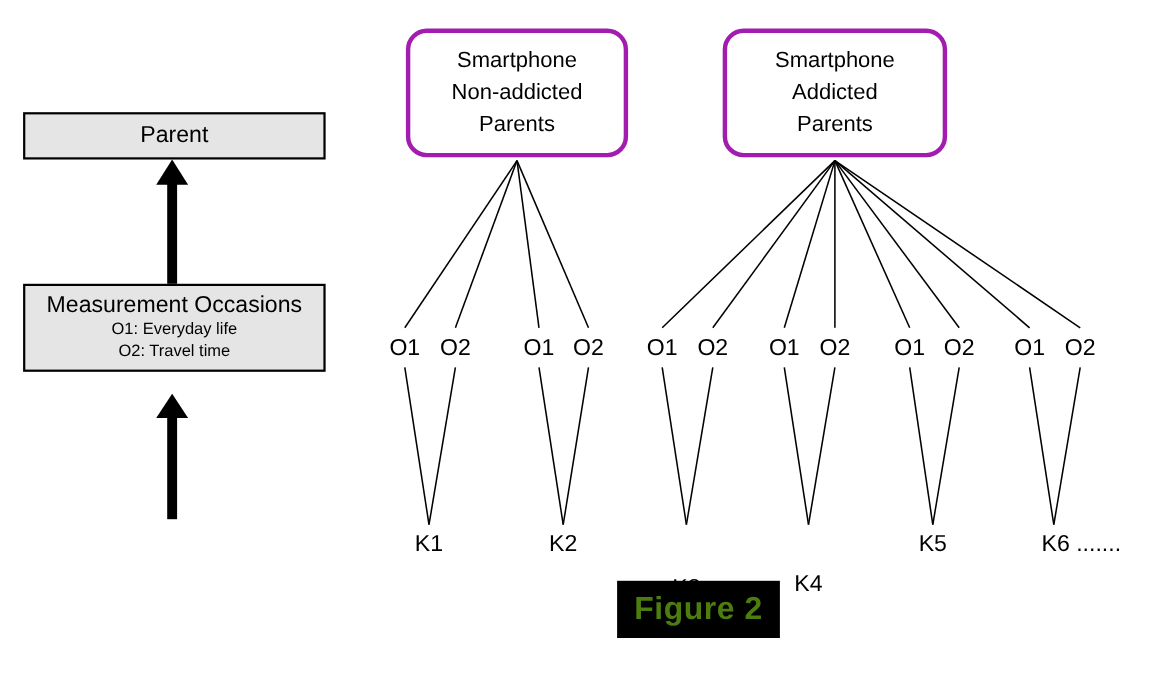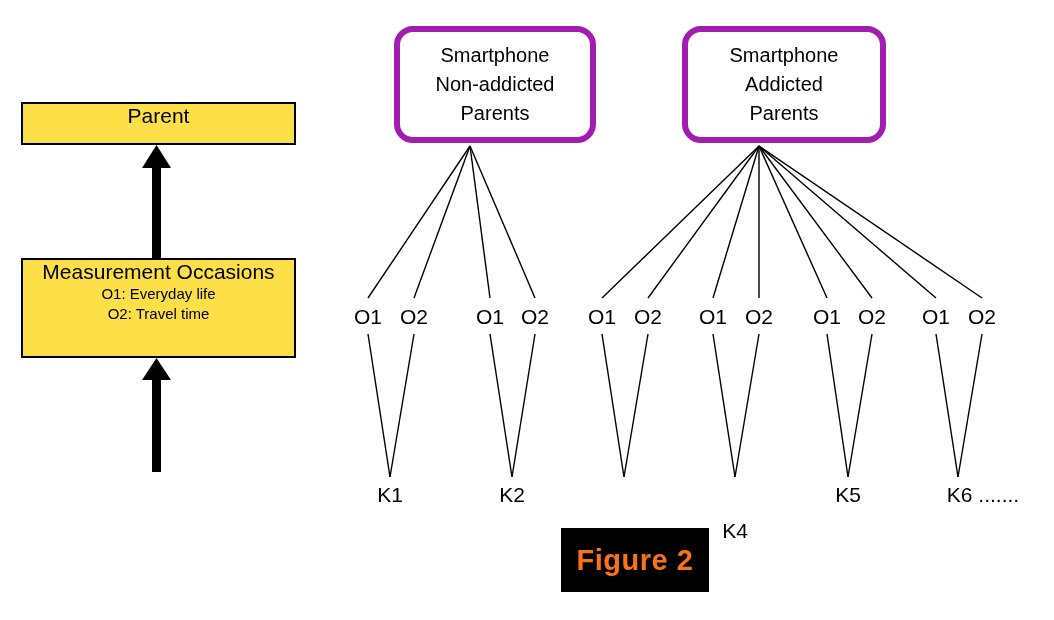--- a/index.html
+++ b/index.html
@@ -17,56 +17,56 @@
     height: 620px;
     background: #ffffff;
     overflow: hidden;
   }
 
   
   .lbox {
     position: absolute;
     box-sizing: border-box;
     border: 2px solid #000000;
-    background: #fde047;
+    background: #e5e5e5;
     display: flex;
     flex-direction: column;
     align-items: center;
+    justify-content: center;
     text-align: center;
   }
   .lbox .title {
     font-size: 21px;
     line-height: 1.15;
     white-space: nowrap;
   }
   .lbox .sub {
     font-size: 15px;
     line-height: 1.35;
     white-space: nowrap;
   }
 
   #box-parent { left: 21px; top: 102px; width: 275px; height: 43px; }
-  #box-measure { left: 21px; top: 258px; width: 275px; height: 100px; }
+  #box-measure { left: 21px; top: 258px; width: 275px; height: 80px; }
   #box-kid { left: 21px; top: 475px; width: 275px; height: 43px; }
 
   
   .rbox {
     position: absolute;
     box-sizing: border-box;
-    border: 6px solid #a21caf;
+    border: 4px solid #a21caf;
     border-radius: 19px;
     background: #ffffff;
     display: flex;
     flex-direction: column;
     align-items: center;
     justify-content: center;
     text-align: center;
     font-size: 20px;
     line-height: 1.45;
-    margin-left: 25px;
   }
   .rbox .bold { font-weight: normal; }
 
   #box-nonaddicted { left: 369px; top: 26px; width: 202px; height: 117px; }
   #box-addicted    { left: 657px; top: 26px; width: 204px; height: 117px; }
 
   
   #lines {
     position: absolute;
     left: 0; top: 0;
@@ -84,23 +84,23 @@
     transform: translateX(-50%);
   }
   .klabel.trail { transform: translateX(-50%); }
 
   
   #figure-caption {
     position: absolute;
     left: 561px;
     top: 528px;
     width: 148px;
-    height: 64px;
+    height: 52px;
     background: #000000;
-    color: #f97316;
+    color: #4d7c0f;
     font-size: 29px;
     font-weight: bold;
     display: flex;
     align-items: center;
     justify-content: center;
     letter-spacing: 0.5px;
   }
 </style>
 </head>
 <body>

